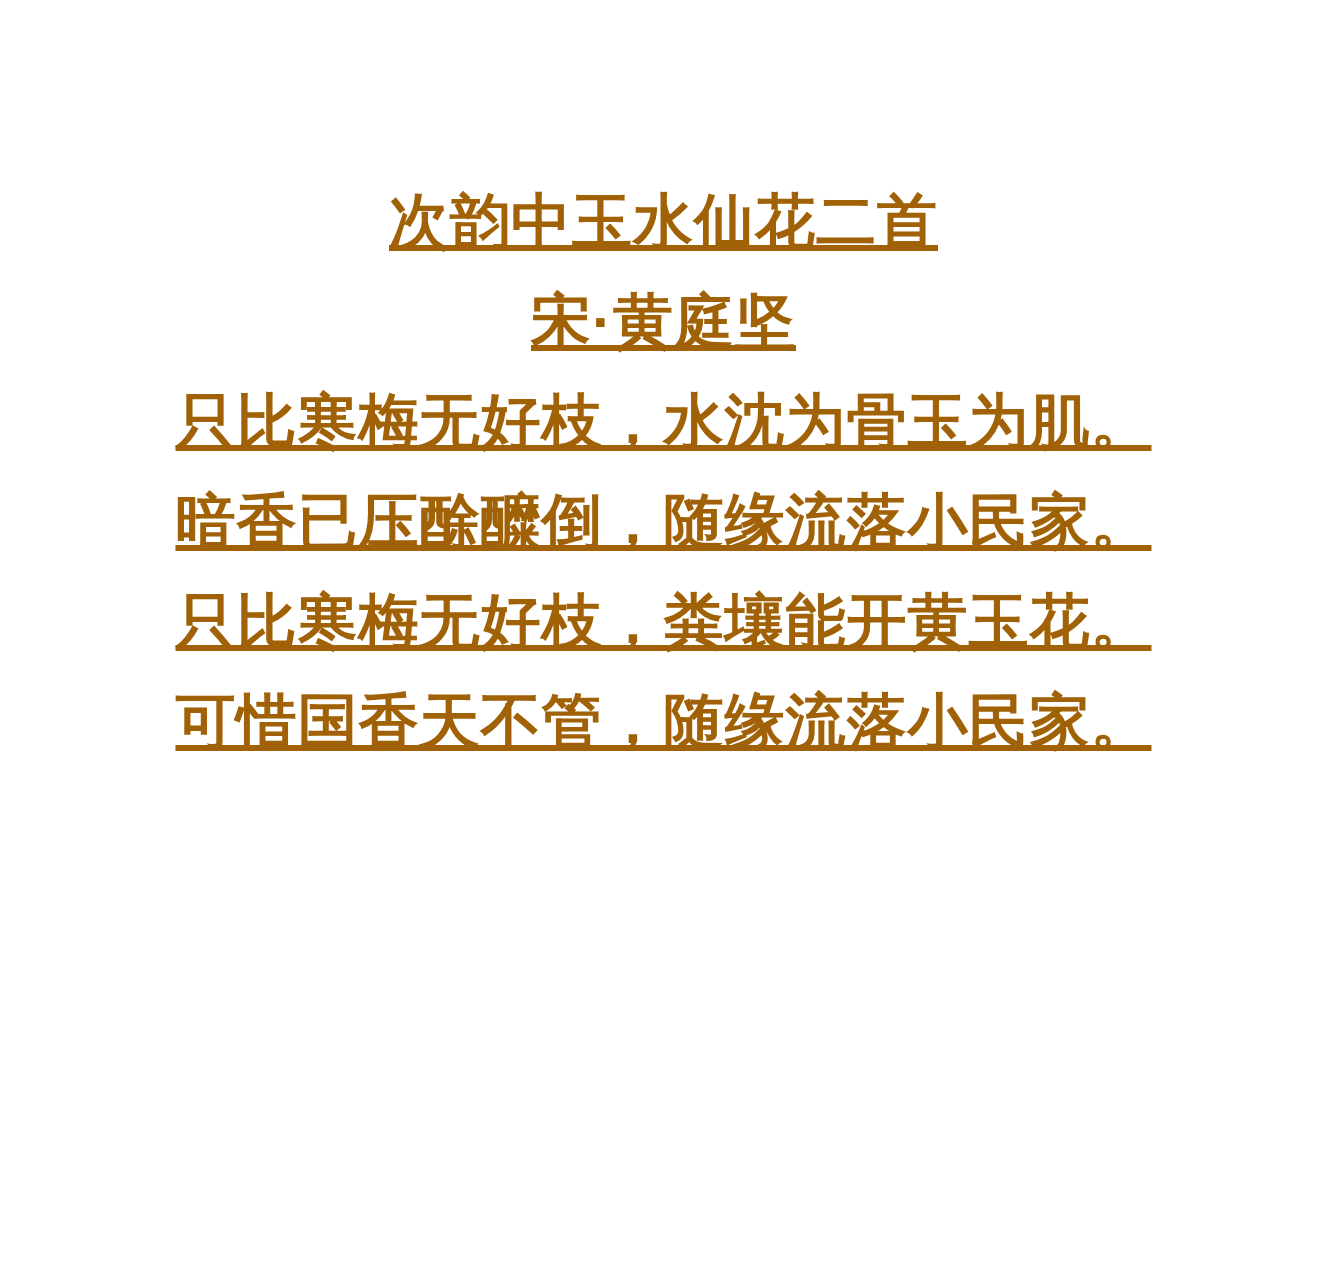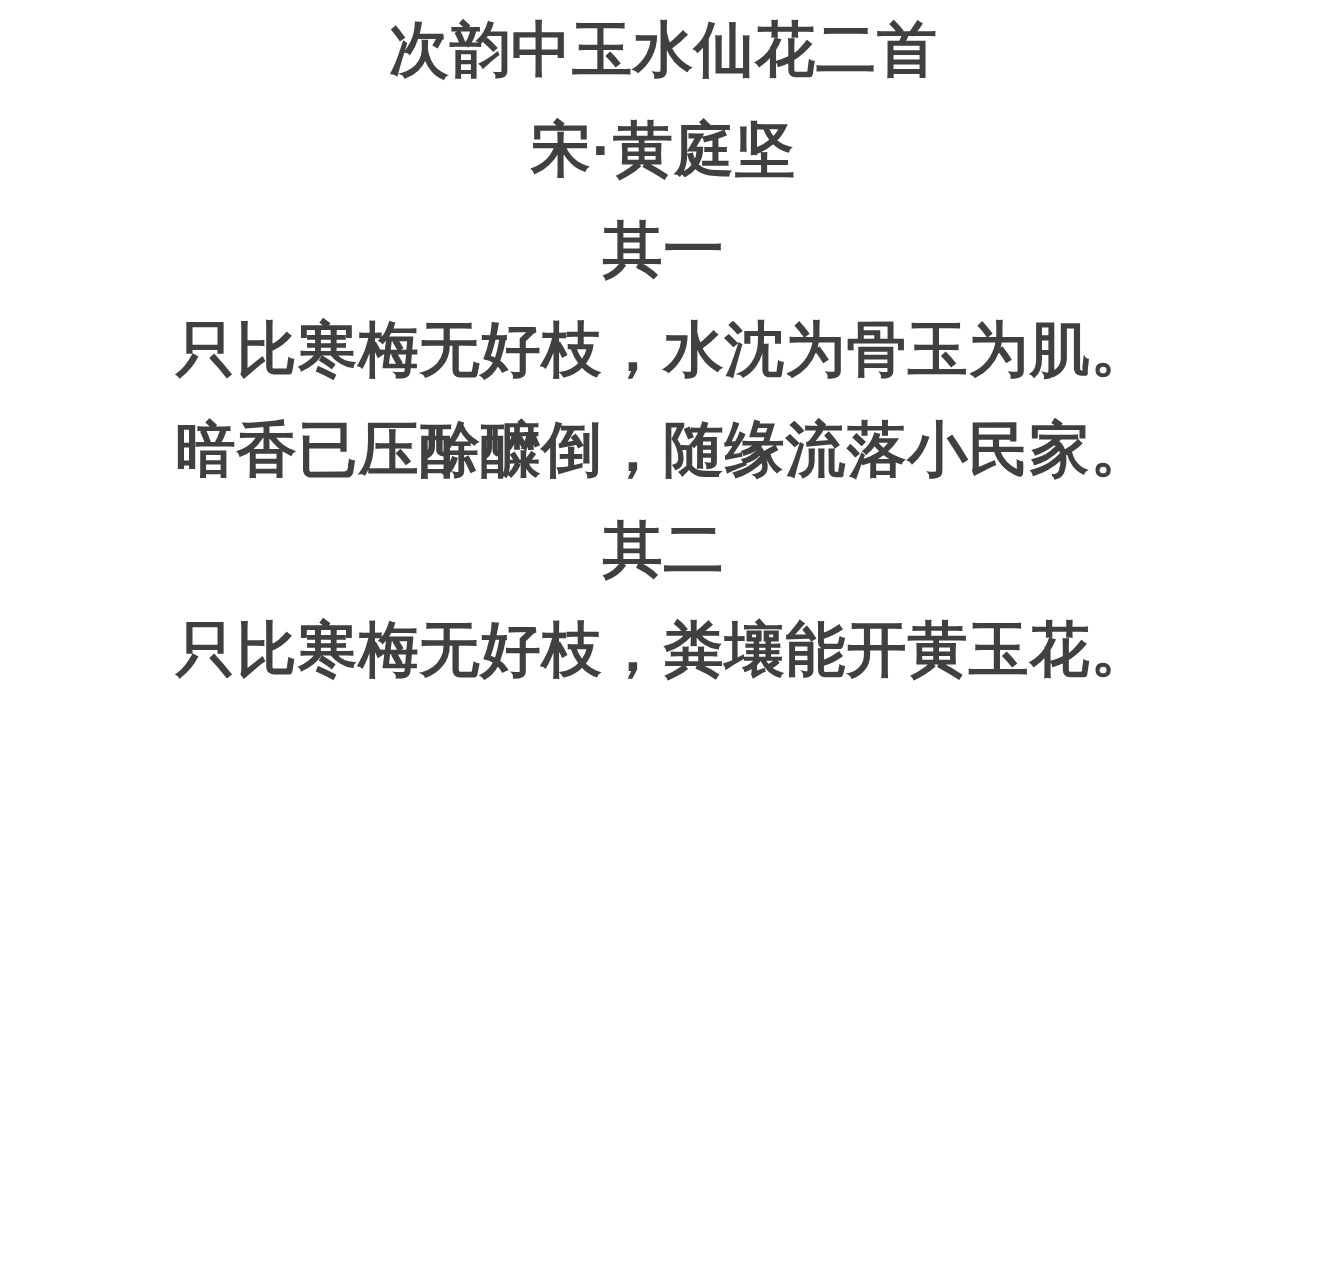--- a/index.html
+++ b/index.html
@@ -11,36 +11,37 @@
     height: 1280px;
     background: #ffffff;
     overflow: hidden;
     font-family: "Liberation Sans", "DejaVu Sans", sans-serif;
   }
   .poem-page {
     width: 1327px;
     height: 1280px;
     background: #ffffff;
     box-sizing: border-box;
+    padding-top: 172px;
     text-align: center;
-    color: #404040;
+    color: #a16207;
+    text-decoration: underline;
   }
   .poem-line {
     height: 100px;
     line-height: 100px;
     font-size: 60px;
     font-weight: 700;
     white-space: nowrap;
     letter-spacing: 1px;
   }
 </style>
 </head>
 <body>
 
 <div class="poem-page">
   <div class="poem-line">次韵中玉水仙花二首</div>
   <div class="poem-line">宋·黄庭坚</div>
-  <div class="poem-line">其一</div>
   <div class="poem-line">只比寒梅无好枝，水沈为骨玉为肌。</div>
   <div class="poem-line">暗香已压酴醾倒，随缘流落小民家。</div>
-  <div class="poem-line">其二</div>
   <div class="poem-line">只比寒梅无好枝，粪壤能开黄玉花。</div>
+  <div class="poem-line">可惜国香天不管，随缘流落小民家。</div>
 </div>
 
 </body></html>

